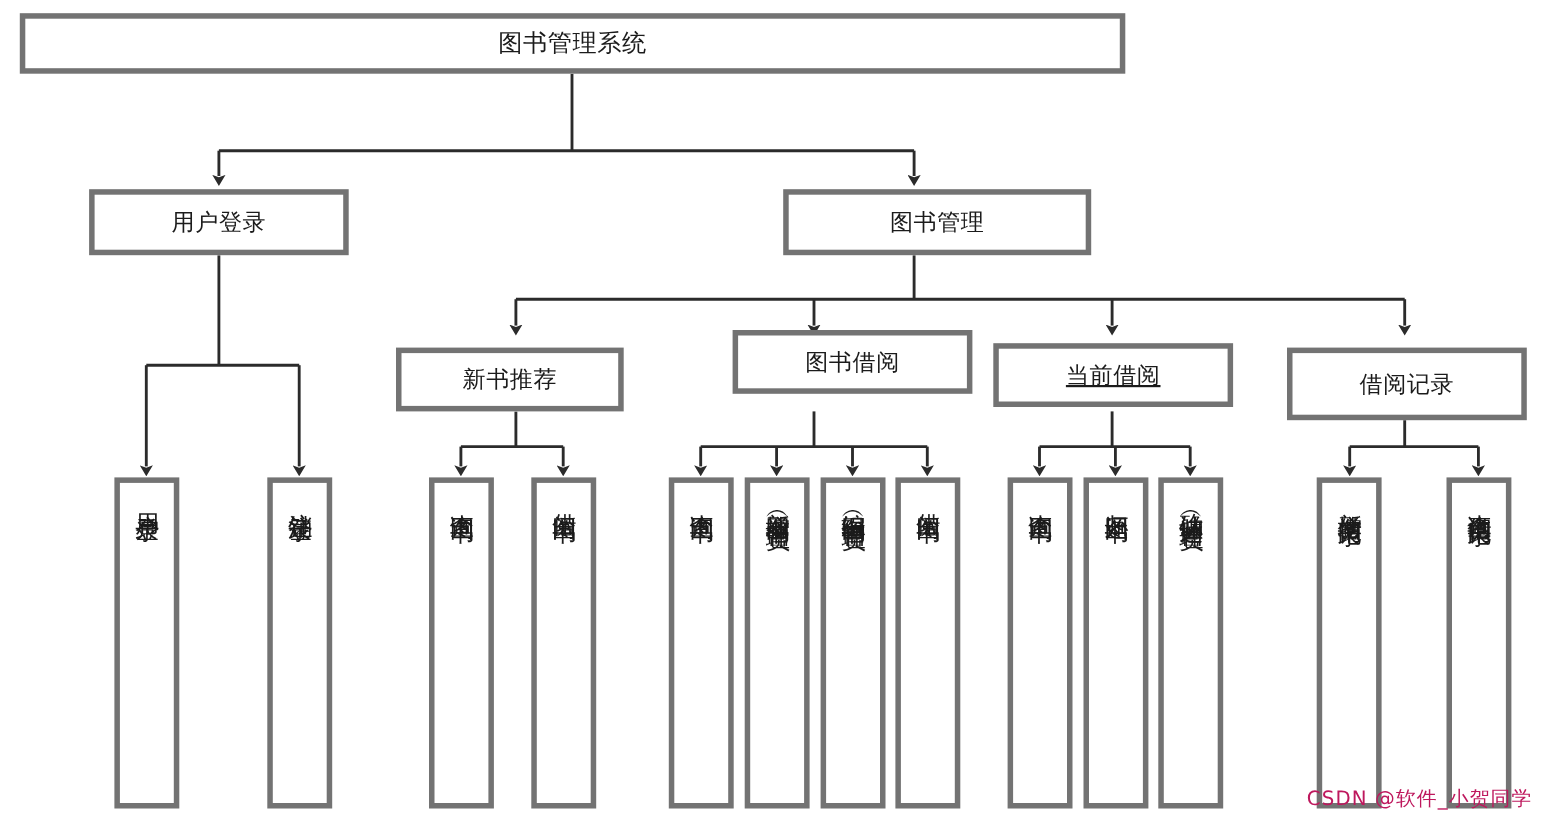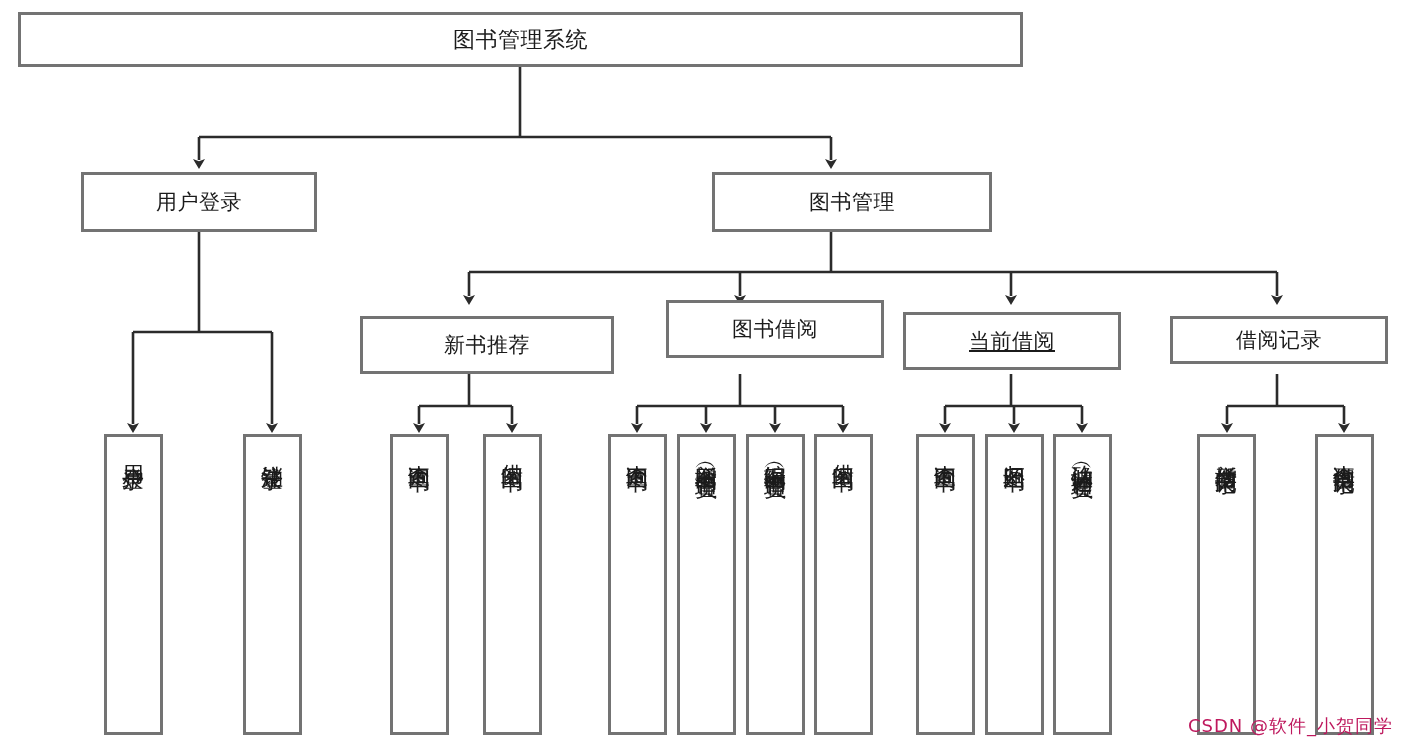--- a/index.html
+++ b/index.html
@@ -20,21 +20,21 @@
   #wires {
     position: absolute;
     left: 0;
     top: 0;
     width: 1405px;
     height: 747px;
   }
   .node {
     position: absolute;
     box-sizing: border-box;
-    border: 3px solid #737373;
+    border: 5px solid #737373;
     background: #ffffff;
     display: flex;
     align-items: center;
     justify-content: center;
     color: #1b1b1b;
     overflow: hidden;
   }
   .node .label {
     display: block;
     text-align: center;
@@ -133,30 +133,30 @@
     <span class="label">图书管理系统</span>
   </div>
 
   <div class="node h" style="left:81px; top:172px; width:236px; height:60px;">
     <span class="label">用户登录</span>
   </div>
   <div class="node h" style="left:712px; top:172px; width:280px; height:60px;">
     <span class="label">图书管理</span>
   </div>
 
-  <div class="node h" style="left:360px; top:316px; width:254px; height:58px;">
+  <div class="node h" style="left:360px; top:316px; width:207px; height:58px;">
     <span class="label">新书推荐</span>
   </div>
   <div class="node h" style="left:632px; top:300px; width:218px; height:58px;margin-left:34px;">
     <span class="label">图书借阅</span>
   </div>
   <div class="node h" style="left:903px; top:312px; width:218px; height:58px;text-decoration:underline;">
     <span class="label">当前借阅</span>
   </div>
-  <div class="node h" style="left:1170px; top:316px; width:218px; height:48px;">
+  <div class="node h" style="left:1170px; top:316px; width:218px; height:66px;">
     <span class="label">借阅记录</span>
   </div>
 
   <div class="node v" style="left:104px; top:434px; width:59px; height:301px;">
     <span class="label">用户登录</span>
   </div>
   <div class="node v" style="left:243px; top:434px; width:59px; height:301px;">
     <span class="label">注销登录</span>
   </div>
 

